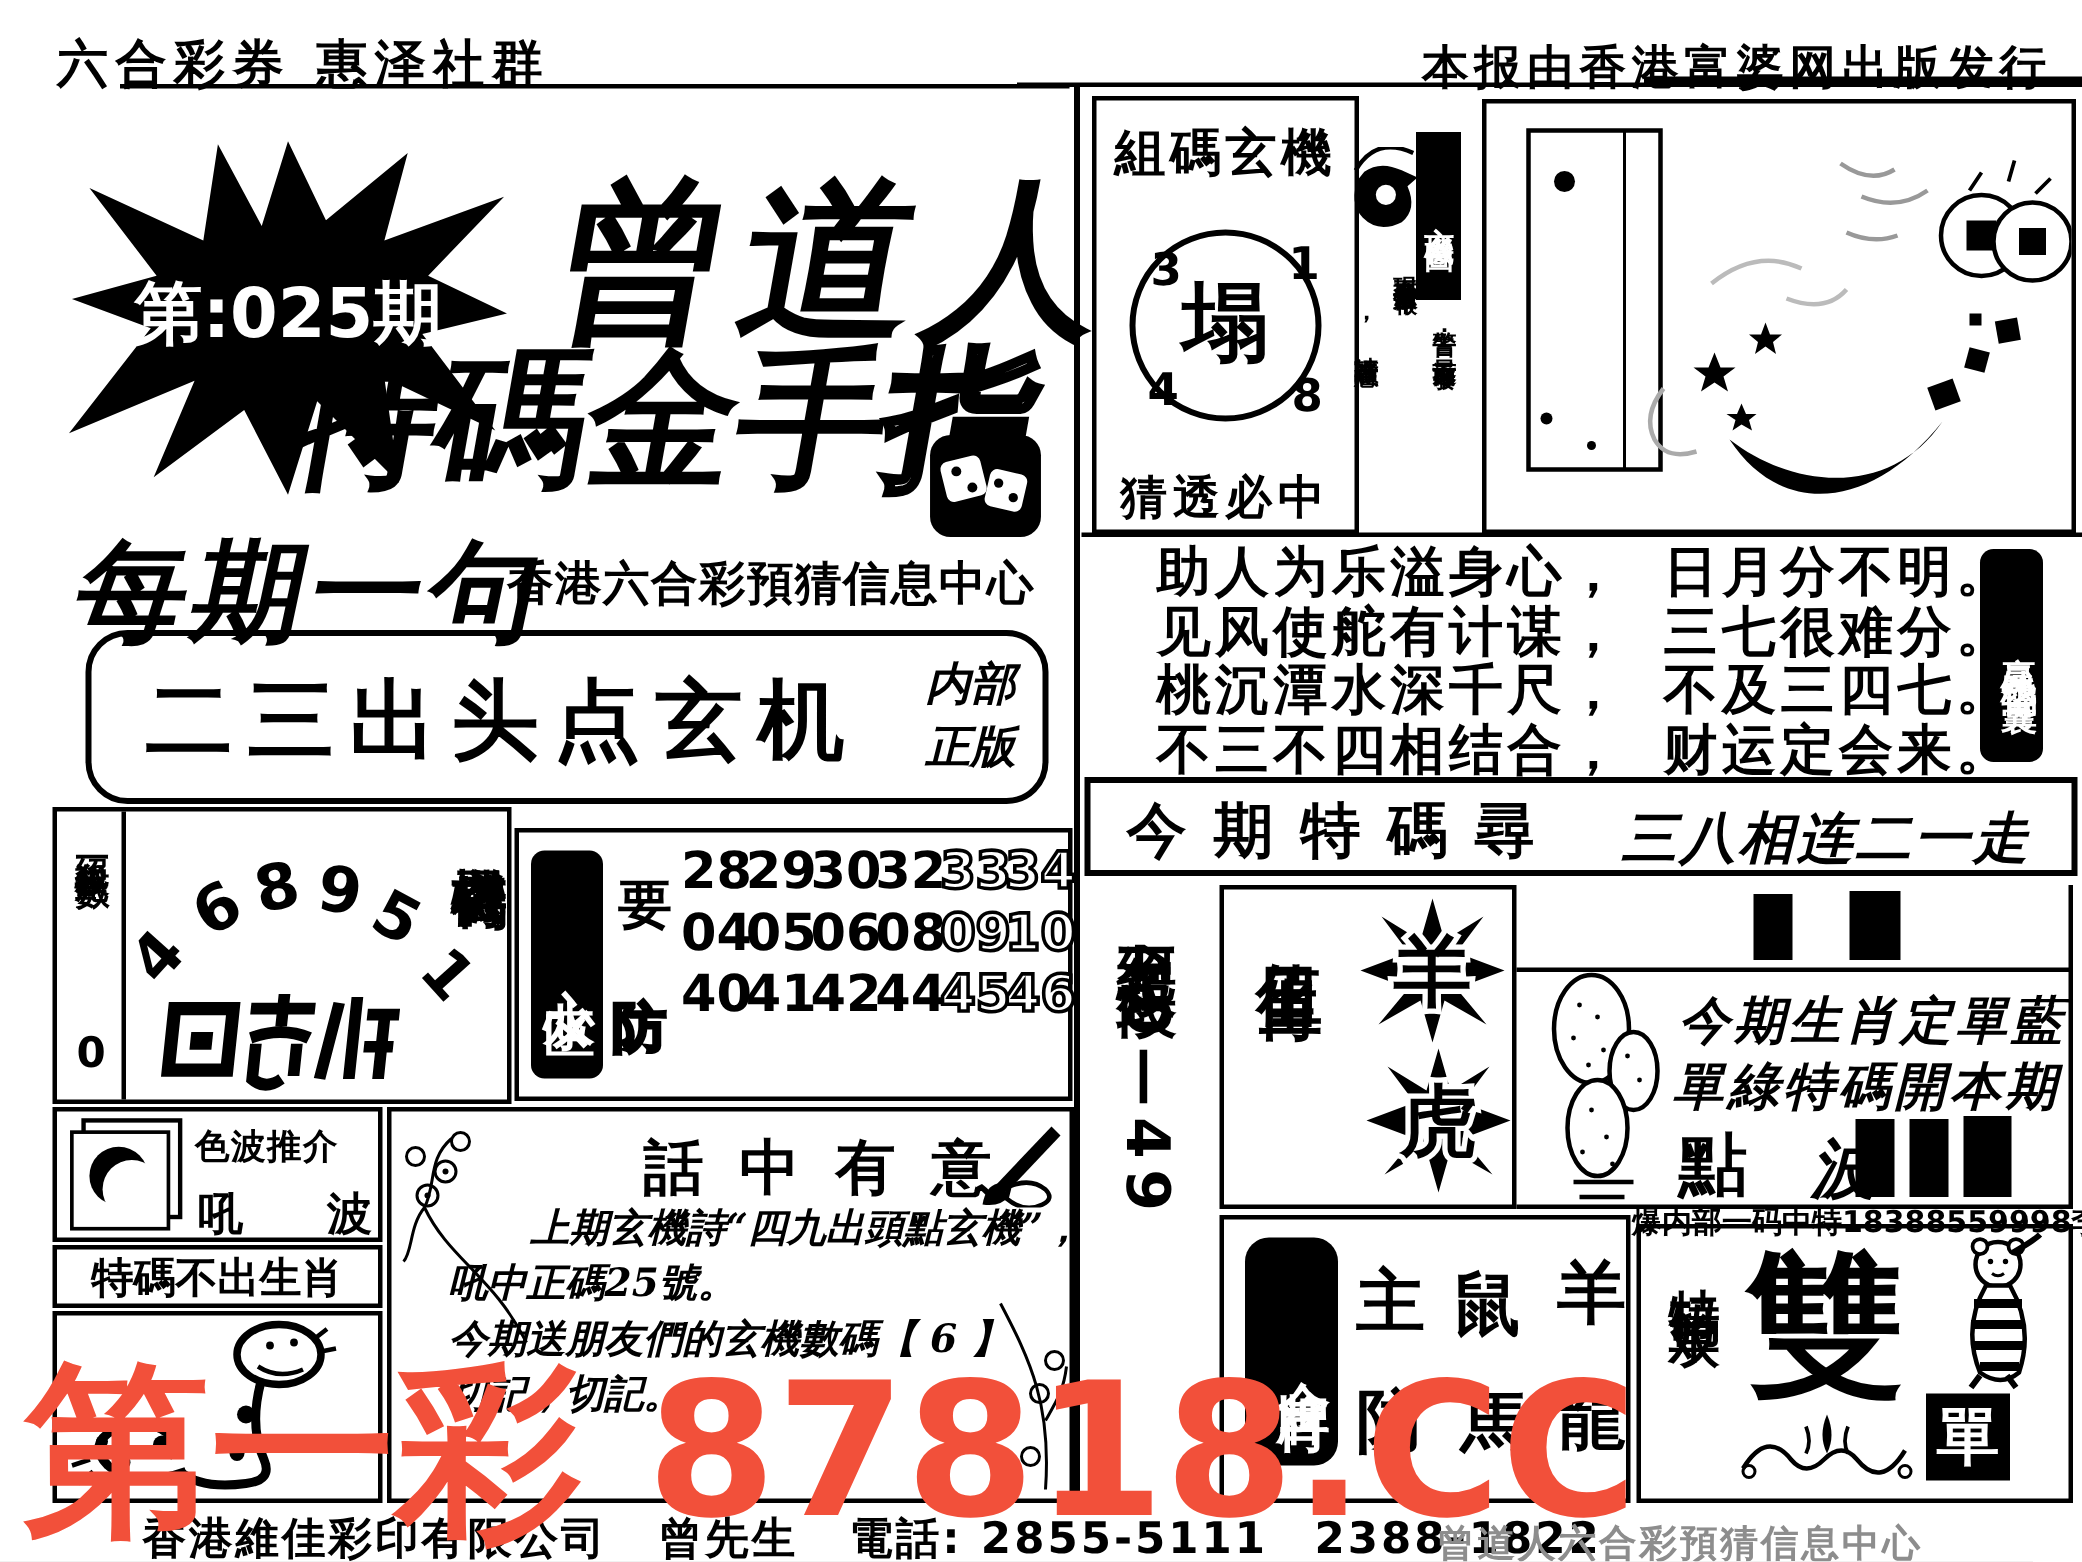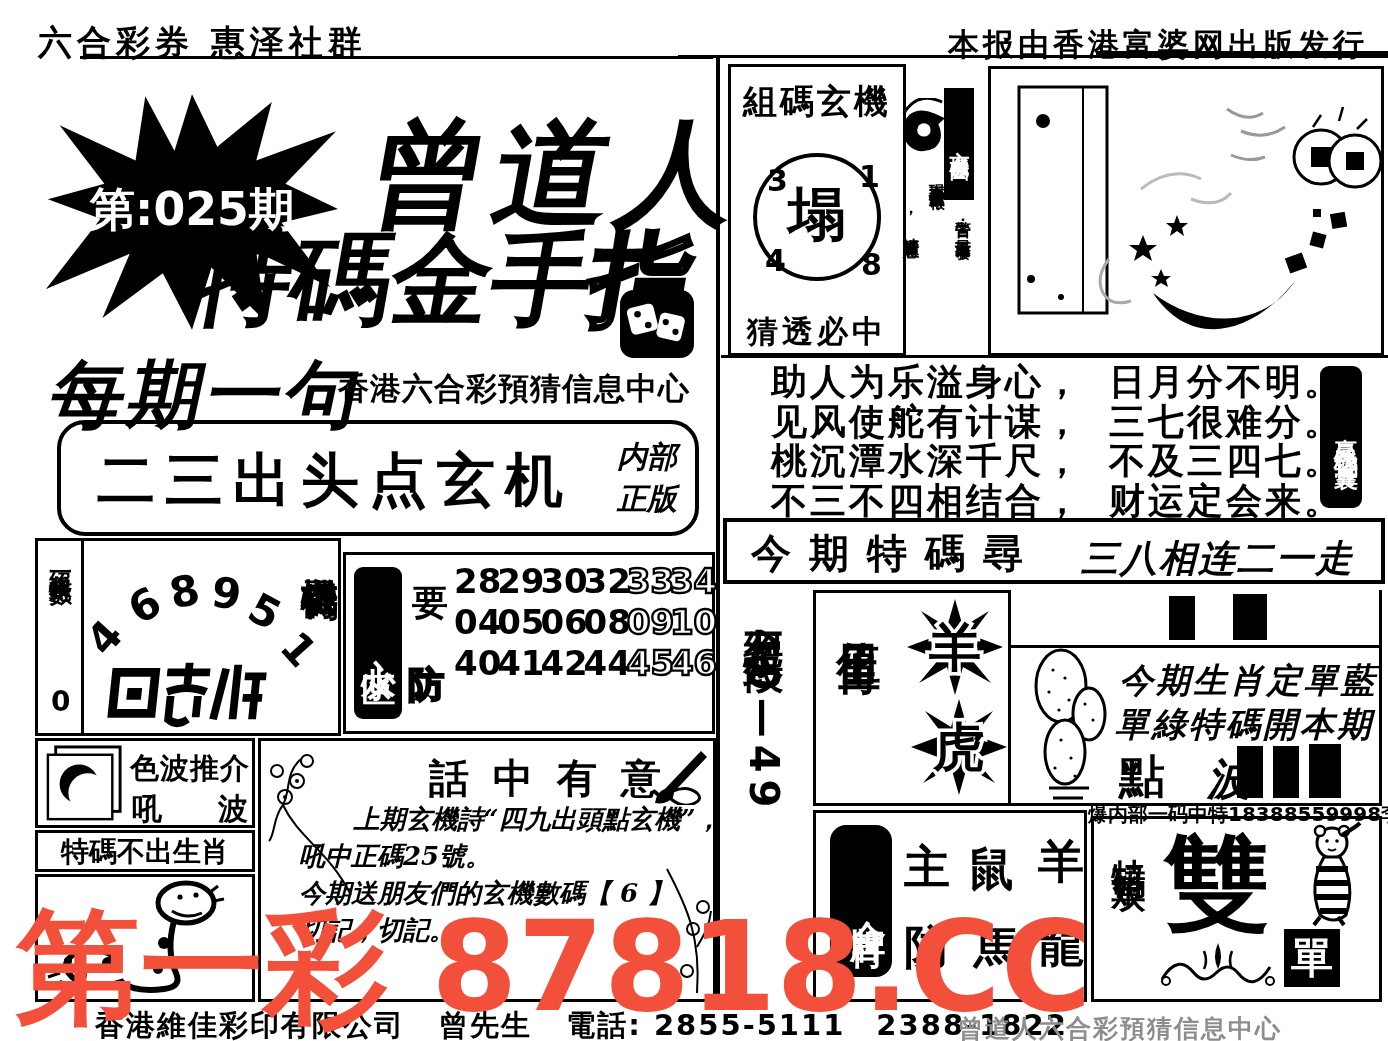--- a/index.html
+++ b/index.html
@@ -125,21 +125,21 @@
 
   <div class="bx" style="left:35px;top:738px;width:220px;height:90px;">
     <div class="abs" style="left:6px;top:4px;">
       <svg width="80" height="80" viewBox="0 0 82 82">
         <rect x="12" y="2" width="66" height="66" fill="none" stroke="#000" stroke-width="3"></rect>
         <rect x="4" y="10" width="66" height="66" fill="#fff" stroke="#000" stroke-width="2.5"></rect>
         <circle cx="36" cy="40" r="20" fill="#000"></circle>
         <circle cx="45" cy="49" r="20" fill="#fff"></circle>
       </svg>
     </div>
-    <div class="abs b9" style="left:92px;top:8px;font-size:29px;letter-spacing:1px;">色波推介</div>
+    <div class="abs b9" style="left:92px;top:8px;font-size:23px;letter-spacing:1px;">色波推介</div>
     <div class="abs b9" style="left:94px;top:48px;width:116px;display:flex;justify-content:space-between;font-size:30px;">
       <span>吼</span>
       <span>波</span>
     </div>
   </div>
   <div class="bx ctr" style="left:35px;top:830px;width:220px;height:42px;line-height:38px;font-size:28px;font-weight:900;">
     <span>特碼不出生肖</span>
   </div>
   <div class="bx" style="left:35px;top:874px;width:220px;height:128px;">
     <div>

